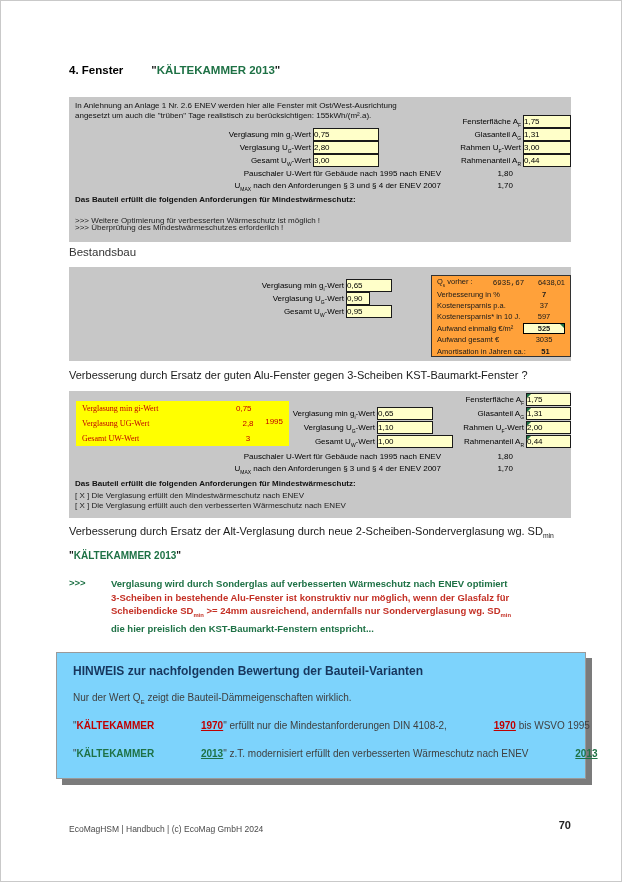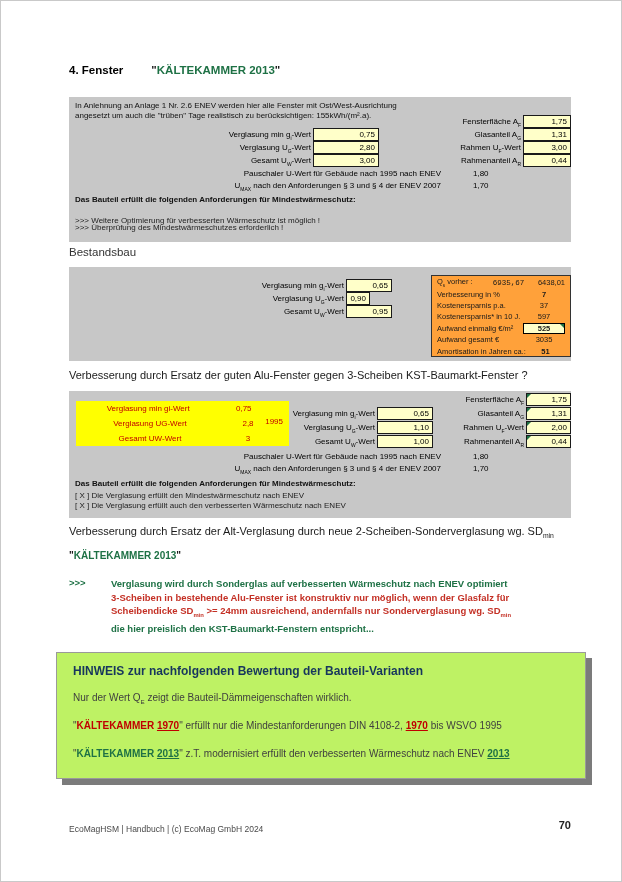--- a/index.html
+++ b/index.html
@@ -14,22 +14,22 @@
   .grn { color:#1e7145; }
   .q { color:#1a1a1a; }
   .h2 { position:absolute; left:68px; font-size:11px; color:#1a1a1a; white-space:nowrap; }
   .h3 { position:absolute; left:68px; top:549px; font-size:10px; font-weight:bold; }
 
   
   .panel { position:absolute; left:68px; width:502px; background:#c7c7c7; }
   .intro { position:absolute; left:6px; top:4px; font-size:8px; line-height:10px; color:#111; }
   .lblr  { position:absolute; font-size:8px; line-height:13px; text-align:right; white-space:nowrap; color:#000; }
   .cell  { position:absolute; height:13px; background:#ffffc9; border:1px solid #1a1a1a;
-           font-size:8px; line-height:11px; text-align:right; padding-right:3px; color:#000; }
-  .pval  { position:absolute; font-size:8px; line-height:13px; text-align:left; color:#000; }
+           font-size:8px; line-height:11px; padding-right:3px; color:#000; }
+  .pval  { position:absolute; font-size:8px; line-height:13px; text-align:right; color:#000; }
   .reqt  { position:absolute; left:6px; font-size:8px; font-weight:bold; color:#111; white-space:nowrap; }
   .reql  { position:absolute; left:6px; font-size:8px; color:#222; white-space:nowrap; }
   sub { font-size:0.62em; }
 
   .bestand { position:absolute; left:68px; top:245px; font-size:11.5px; color:#333; }
 
   
   .orange { position:absolute; left:362px; top:8px; width:140px; height:82px;
             background:#ffa13a; border:1px solid #333; padding-top:1px; }
   .orow { display:flex; align-items:center; height:11.4px; padding:0 5px; font-size:7.5px; color:#1a1a1a; }
@@ -41,39 +41,39 @@
            border:1px solid #000; font-weight:bold; position:relative; }
   .b { font-weight:bold; }
   .tri-tr { position:absolute; right:0; top:0; width:0; height:0;
             border-top:4px solid #1e7145; border-left:4px solid transparent; }
   .tri-tl { position:absolute; left:0; top:0; width:0; height:0;
             border-top:4px solid #1e7145; border-right:4px solid transparent; }
 
   
   .yellowblk { position:absolute; left:7px; top:10px; width:213px; height:45px; background:#ffff00; }
   .yrow { display:flex; align-items:center; height:15px; font-size:8px; color:#c00000; padding:0 6px; }
-  .ylab { width:136px; text-align:center; }
+  .ylab { width:136px; text-align:left;font-family:Liberation Serif, serif; }
   .yv1  { width:44px; text-align:center; margin-left:8px; }
   .yv2  { flex:1; text-align:right;margin-top:26px; }
 
   
   .note-marker { position:absolute; left:68px; top:576px; font-size:9.5px; font-weight:bold; color:#1e7145; }
   .note { position:absolute; left:110px; top:576px; width:480px; font-size:9.5px; font-weight:bold; line-height:13.5px; }
   .note .redl { color:#c43025; }
   .note .grnl { color:#1e7145; }
   .para { position:absolute; left:68px; font-size:11px; color:#1a1a1a; white-space:nowrap; }
 
   
   .hinweis { position:absolute; left:55px; top:651px; width:530px; height:127px;
-             background:#bef264; border:1px solid #9a9a9a; box-shadow:6px 6px 0 0 #7b7b7b; }
+             background:#7dd3fc; border:1px solid #9a9a9a; box-shadow:6px 6px 0 0 #7b7b7b; }
   .hw-title { position:absolute; left:16px; top:11px; font-size:12px; font-weight:bold; color:#17365d; }
   .hw-line  { position:absolute; left:16px; font-size:10px; color:#3f3f3f; white-space:nowrap; }
   .red-b { color:#c00000; font-weight:bold; }
   .grn-b { color:#1e7145; font-weight:bold; }
-  .yr { text-decoration:underline; }
+  .yr { text-decoration:underline;margin-left:44px; }
 
   
   .footer-left { position:absolute; left:68px; top:823px; font-size:8.5px; color:#4a4a4a; }
   .footer-page { position:absolute; left:536px; top:818px; width:34px; text-align:right;
                  font-size:11px; font-weight:bold; color:#222; }
 </style>
 </head>
 <body>
 
 <div class="page">
@@ -176,21 +176,21 @@
         <span class="yv1">3</span>
         <span class="yv2"></span>
       </div>
     </div>
 
     <div class="lblr" style="left:80px;top:16px;width:226px"><span>Verglasung min g</span><sub>i</sub><span>-Wert</span></div>
     <div class="cell" style="left:308px;top:16px;width:56px">0,65</div>
     <div class="lblr" style="left:80px;top:30px;width:226px"><span>Verglasung U</span><sub>G</sub><span>-Wert</span></div>
     <div class="cell" style="left:308px;top:30px;width:56px">1,10</div>
     <div class="lblr" style="left:80px;top:44px;width:226px"><span>Gesamt U</span><sub>W</sub><span>-Wert</span></div>
-    <div class="cell" style="left:308px;top:44px;width:56px">1,00</div>
+    <div class="cell" style="left:308px;top:44px;width:76px">1,00</div>
 
     <div class="lblr" style="left:260px;top:2px;width:195px"><span>Fensterfläche A</span><sub>F</sub><span></span></div>
     <div class="cell" style="left:457px;top:2px;width:45px"><i class="tri-tl"></i><span>1,75</span></div>
     <div class="lblr" style="left:260px;top:16px;width:195px"><span>Glasanteil A</span><sub>G</sub><span></span></div>
     <div class="cell" style="left:457px;top:16px;width:45px"><i class="tri-tl"></i><span>1,31</span></div>
     <div class="lblr" style="left:260px;top:30px;width:195px"><span>Rahmen U</span><sub>F</sub><span>-Wert</span></div>
     <div class="cell" style="left:457px;top:30px;width:45px"><i class="tri-tl"></i><span>2,00</span></div>
     <div class="lblr" style="left:260px;top:44px;width:195px"><span>Rahmenanteil A</span><sub>R</sub><span></span></div>
     <div class="cell" style="left:457px;top:44px;width:45px"><i class="tri-tl"></i><span>0,44</span></div>
 

